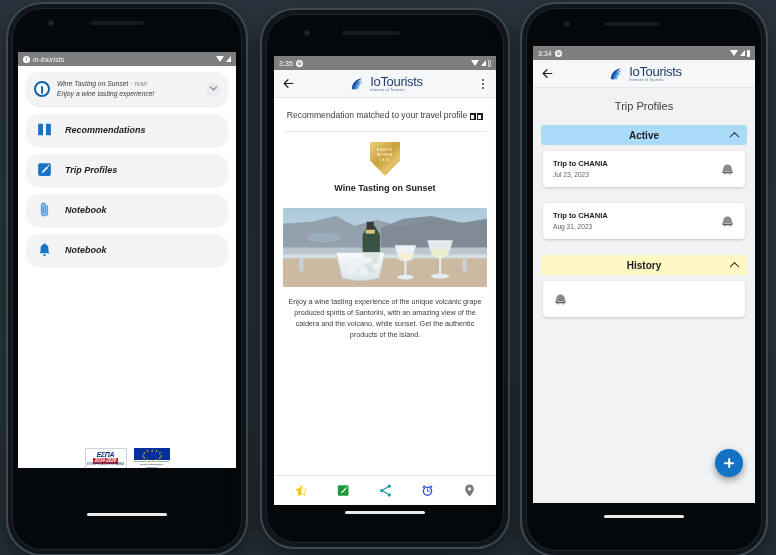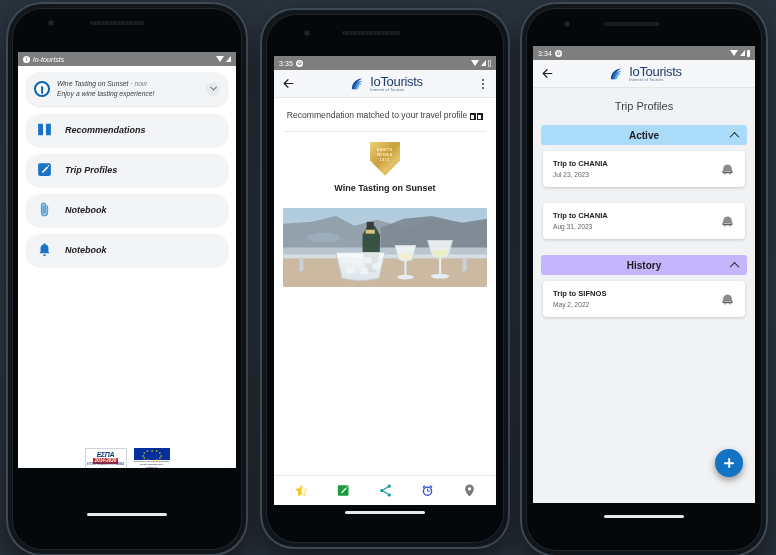--- a/index.html
+++ b/index.html
@@ -418,20 +418,21 @@
             <path d="M113 46 h14 l-2 6 q-5 3 -10 0z" fill="#f3f0d2"></path>
             <rect x="119" y="52" width="2" height="17" fill="#e6eef3"></rect>
             <ellipse cx="120" cy="70" rx="8" ry="2.5" fill="#e6eef3"></ellipse>
             <path d="M142 33 h24 l-4 16 q-8 4 -16 0z" fill="url(#glass)" stroke="#cbd9e2"></path>
             <path d="M145 42 h18 l-3 7 q-6 3 -12 0z" fill="#eceec9"></path>
             <rect x="153" y="49" width="2" height="19" fill="#e6eef3"></rect>
             <ellipse cx="154" cy="69" rx="9" ry="2.5" fill="#e6eef3"></ellipse>
           </svg>
         </div>
 
+        <div class="offer-desc">Enjoy a wine tasting experience of the unique volcanic grape produced spirits of Santorini, with an amazing view of the caldera and the volcano, while sunset. Get the authentic products of the island.</div>
 
         <div class="bottom-nav">
           <svg class="bn-ico" viewBox="0 0 24 24">
             <path d="M12 2.5l2.9 6.1 6.6.9-4.8 4.6 1.2 6.6L12 17.6 6.1 20.7l1.2-6.6L2.5 9.5l6.6-.9z" fill="#f5c518"></path>
             <path d="M12 2.5v15.1L6.1 20.7l1.2-6.6L2.5 9.5l6.6-.9z" fill="#f5c518"></path>
             <path d="M12 3.9l2.4 5 5.4.7-3.9 3.8 1 5.4L12 16.2z" fill="#ffffff"></path>
           </svg>
           <svg class="bn-ico" viewBox="0 0 24 24">
             <rect x="3" y="3.5" width="17" height="17" rx="1.6" fill="#1a9c3c"></rect>
             <path d="M8 15l7.4-7.4 1.5 1.5L9.5 16.5z" fill="#fff"></path>
@@ -523,29 +524,25 @@
           </div>
           <svg class="bus-ico" viewBox="0 0 24 24">
             <path d="M5 11a7 7 0 0 1 14 0v3H5z" fill="#8b8b8b"></path>
             <rect x="4" y="13.6" width="16" height="4.2" rx="1" fill="#5e5e5e"></rect>
             <rect x="5.6" y="14.6" width="12.8" height="1.2" fill="#d8d8d8"></rect>
             <rect x="7" y="18" width="2.2" height="2" rx=".8" fill="#6e6e6e"></rect>
             <rect x="14.8" y="18" width="2.2" height="2" rx=".8" fill="#6e6e6e"></rect>
           </svg>
         </div>
 
-        <div class="section-head" style="background:#c4b5fd;margin-top:4px;">
+        <div class="section-head" style="background:#fef9c3;margin-top:4px;">
           <span>History</span>
           <i class="caret"></i>
         </div>
         <div class="trip-card">
-          <div class="trip-txt">
-            <div class="trip-name">Trip to SIFNOS</div>
-            <div class="trip-date">May 2, 2022</div>
-          </div>
           <svg class="bus-ico" viewBox="0 0 24 24">
             <path d="M5 11a7 7 0 0 1 14 0v3H5z" fill="#8b8b8b"></path>
             <rect x="4" y="13.6" width="16" height="4.2" rx="1" fill="#5e5e5e"></rect>
             <rect x="5.6" y="14.6" width="12.8" height="1.2" fill="#d8d8d8"></rect>
             <rect x="7" y="18" width="2.2" height="2" rx=".8" fill="#6e6e6e"></rect>
             <rect x="14.8" y="18" width="2.2" height="2" rx=".8" fill="#6e6e6e"></rect>
           </svg>
         </div>
 
         <div class="fab">

